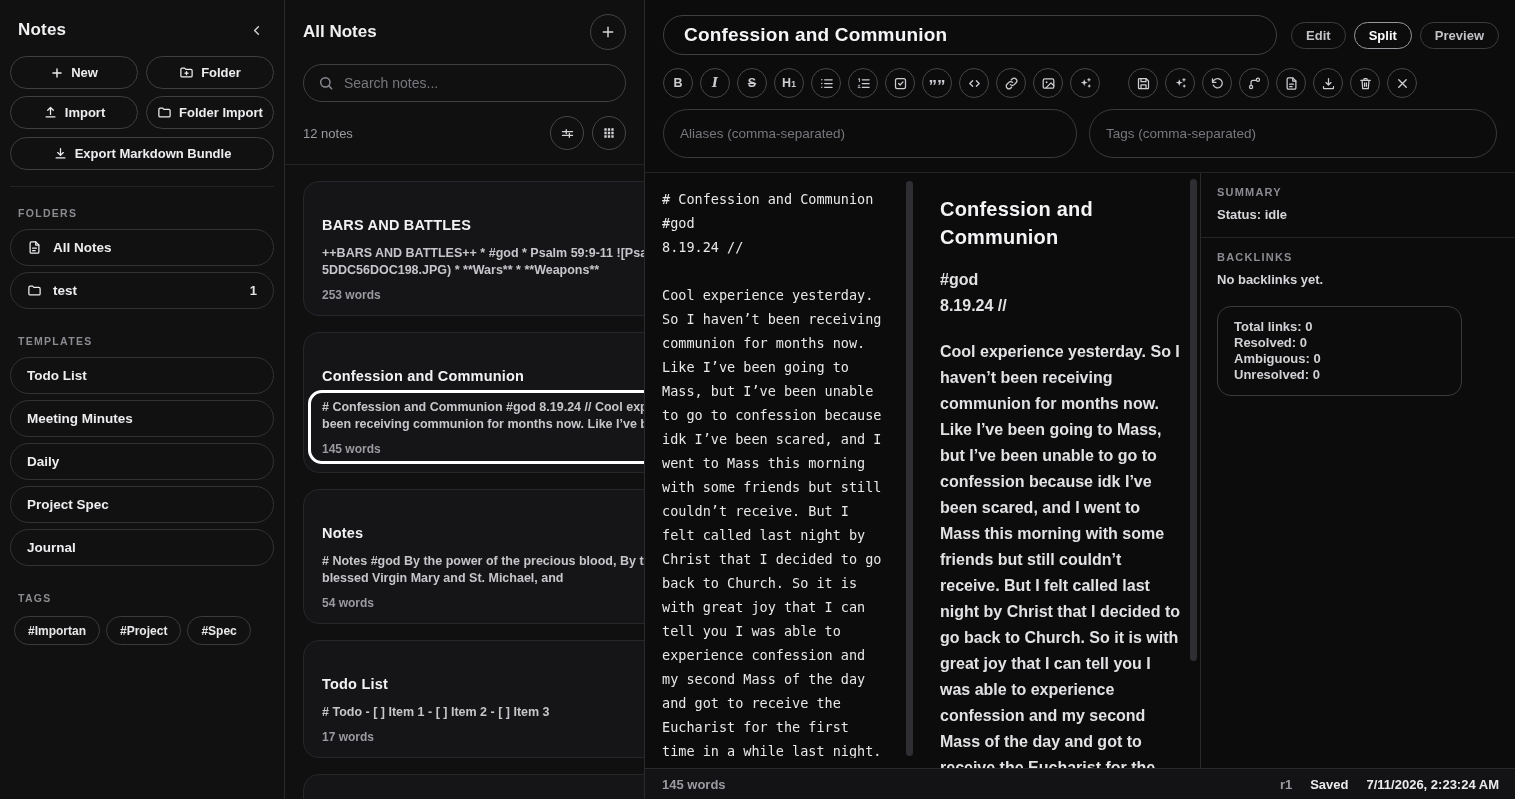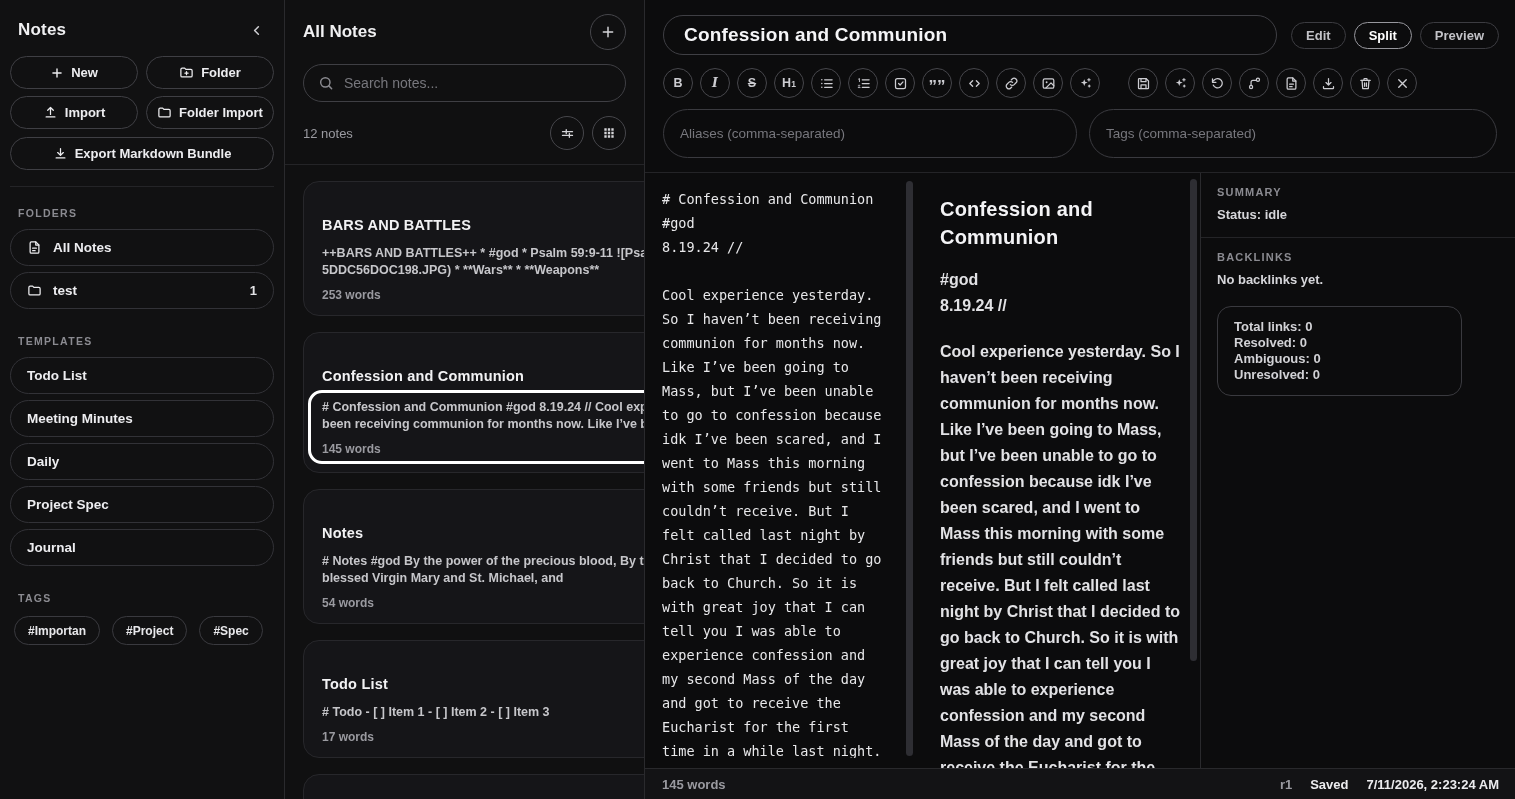--- a/index.html
+++ b/index.html
@@ -17,21 +17,21 @@
   .sb-title { font-size:17px; font-weight:700; letter-spacing:.2px; }
   .chev-btn { background:none; border:none; color:#cfcfd3; width:24px; height:24px; display:flex; align-items:center; justify-content:center; cursor:pointer; }
   .sb-top { border-bottom:1px solid #242427; padding-bottom:16px; }
   .btn-grid { display:grid; grid-template-columns:1fr 1fr; gap:7px 8px; }
   .sbtn { height:33px; border:1px solid #3f3f44; border-radius:999px; background:transparent; color:#ededf0; font-size:13px; font-weight:700; display:flex; align-items:center; justify-content:center; gap:7px; cursor:pointer; font-family:inherit; }
   .sbtn.full { grid-column:1 / -1; margin-top:1px; }
   .sec-label { font-size:10.5px; font-weight:700; letter-spacing:1.3px; color:#8b8b91; padding:20px 8px 10px; }
   .frow { height:37px; border:1px solid #323237; border-radius:999px; display:flex; align-items:center; gap:11px; padding:0 16px; font-size:13.5px; font-weight:700; color:#ededf0; margin-bottom:6px; cursor:pointer; background:transparent; width:100%; font-family:inherit; }
   .frow .cnt { margin-left:auto; font-weight:600; font-size:13px; color:#e3e3e6; }
   .trow { height:37px; border:1px solid #323237; border-radius:999px; display:flex; align-items:center; padding:0 16px; font-size:13.5px; font-weight:700; color:#ededf0; margin-bottom:6px; cursor:pointer; background:transparent; width:100%; font-family:inherit; }
-  .tagwrap { display:flex; gap:12px; padding:2px 4px; flex-wrap:wrap; }
+  .tagwrap { display:flex; gap:6px; padding:2px 4px; flex-wrap:wrap; }
   .tagchip { height:29px; border:1px solid #3a3a3f; border-radius:999px; display:flex; align-items:center; padding:0 13px; font-size:12px; font-weight:700; color:#e8e8eb; cursor:pointer; background:transparent; font-family:inherit; }
 
   
   .noteslist { width:360px; min-width:360px; border-right:1px solid #2a2a2d; background:#101011; display:flex; flex-direction:column; }
   .nl-top { padding:14px 18px 14px; border-bottom:1px solid #242427; }
   .nl-head { display:flex; align-items:center; justify-content:space-between; margin-bottom:14px; }
   .nl-title { font-size:17px; font-weight:700; }
   .circle-btn { width:36px; height:36px; border-radius:50%; border:1px solid #46464b; background:transparent; color:#d4d4d8; display:flex; align-items:center; justify-content:center; cursor:pointer; }
   .circle-btn.sm { width:34px; height:34px; }
   .search { height:38px; border:1px solid #3f3f44; border-radius:999px; display:flex; align-items:center; gap:10px; padding:0 14px; color:#8a8a90; }

